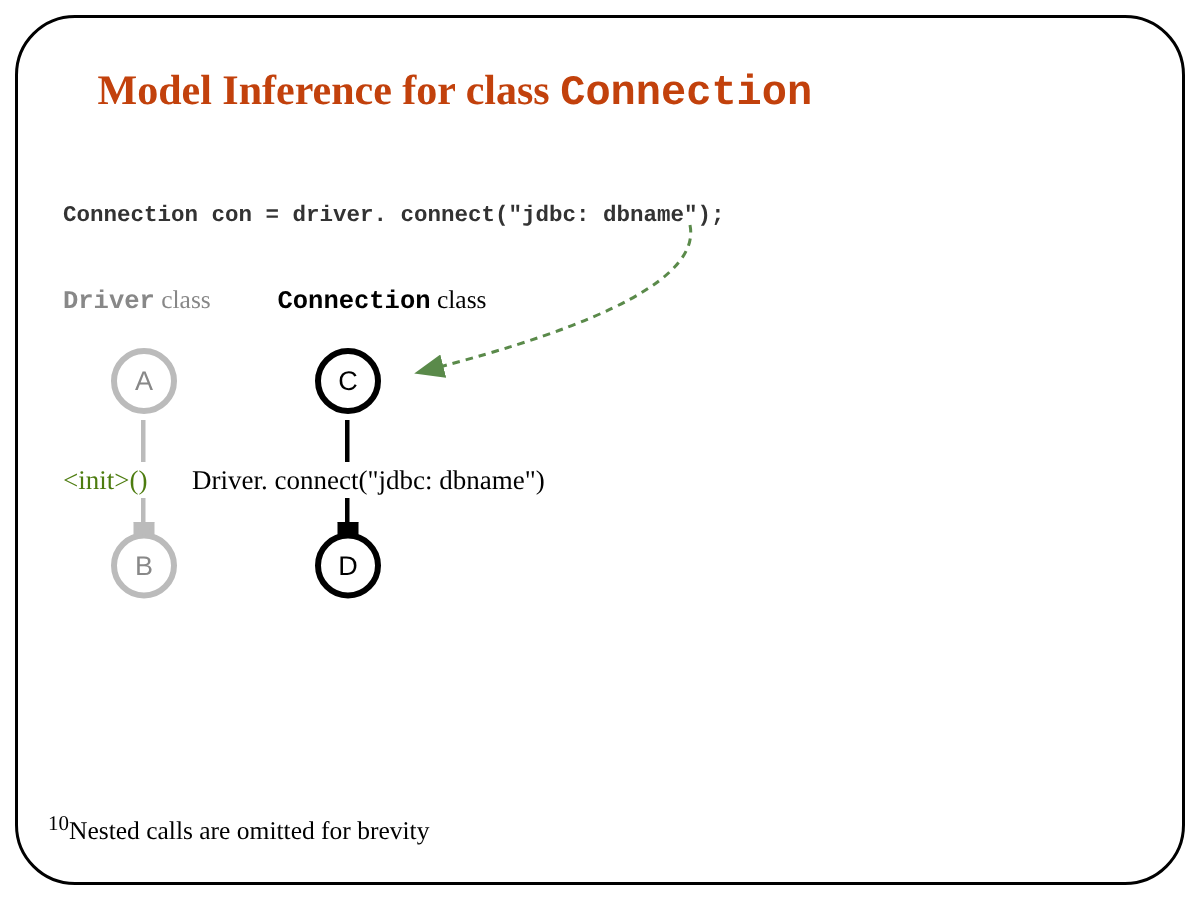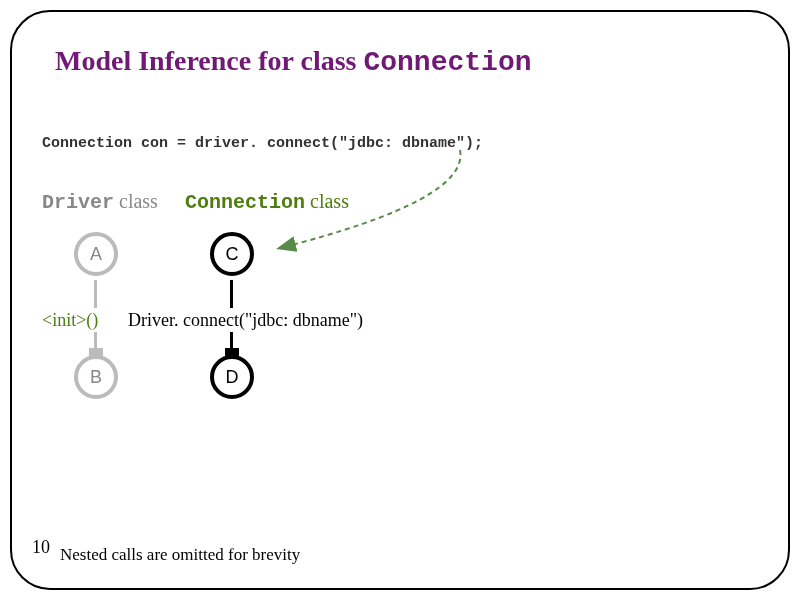--- a/index.html
+++ b/index.html
@@ -15,42 +15,42 @@
       top: 10px;
       left: 10px;
       right: 10px;
       bottom: 10px;
       border: 2px solid #000;
       border-radius: 40px;
     }
     .title {
       position: absolute;
       top: 45px;
-      left: 55px;
+      left: 65px;
       font-size: 28px;
       font-weight: bold;
-      color: #701a75;
+      color: #c2410c;
     }
     .title .mono { font-family: 'Courier New', monospace; }
     .code-line {
       position: absolute;
       top: 135px;
       left: 42px;
       font-family: 'Courier New', monospace;
       font-size: 15px;
       font-weight: bold;
       color: #333;
     }
     .class-label {
       position: absolute;
-      font-size: 20px;
+      font-size: 17px;
       color: #888;
     }
     .class-label.driver { top: 190px; left: 42px; }
-    .class-label.connection { top: 190px; left: 185px; color: #4d7c0f; }
+    .class-label.connection { top: 190px; left: 185px; color: #000000; }
     .class-label .mono { font-family: 'Courier New', monospace; font-weight: bold; }
     .node {
       position: absolute;
       width: 44px;
       height: 44px;
       border-radius: 50%;
       display: flex;
       align-items: center;
       justify-content: center;
       font-family: Arial, sans-serif;
@@ -103,21 +103,21 @@
       position: absolute;
       pointer-events: none;
     }
     .footer {
       position: absolute;
       bottom: 35px;
       left: 32px;
       font-size: 17px;
       color: #000;
     }
-    .footer .num { font-size: 18px; vertical-align: super; margin-right: 10px; }
+    .footer .num { font-size: 14px; vertical-align: super; margin-right: 0; }
   </style>
 </head>
 <body>
 
 <div class="slide-border"></div>
 
 <div class="title">
   <span>Model Inference for class </span><span class="mono">Connection</span>
 </div>
 

